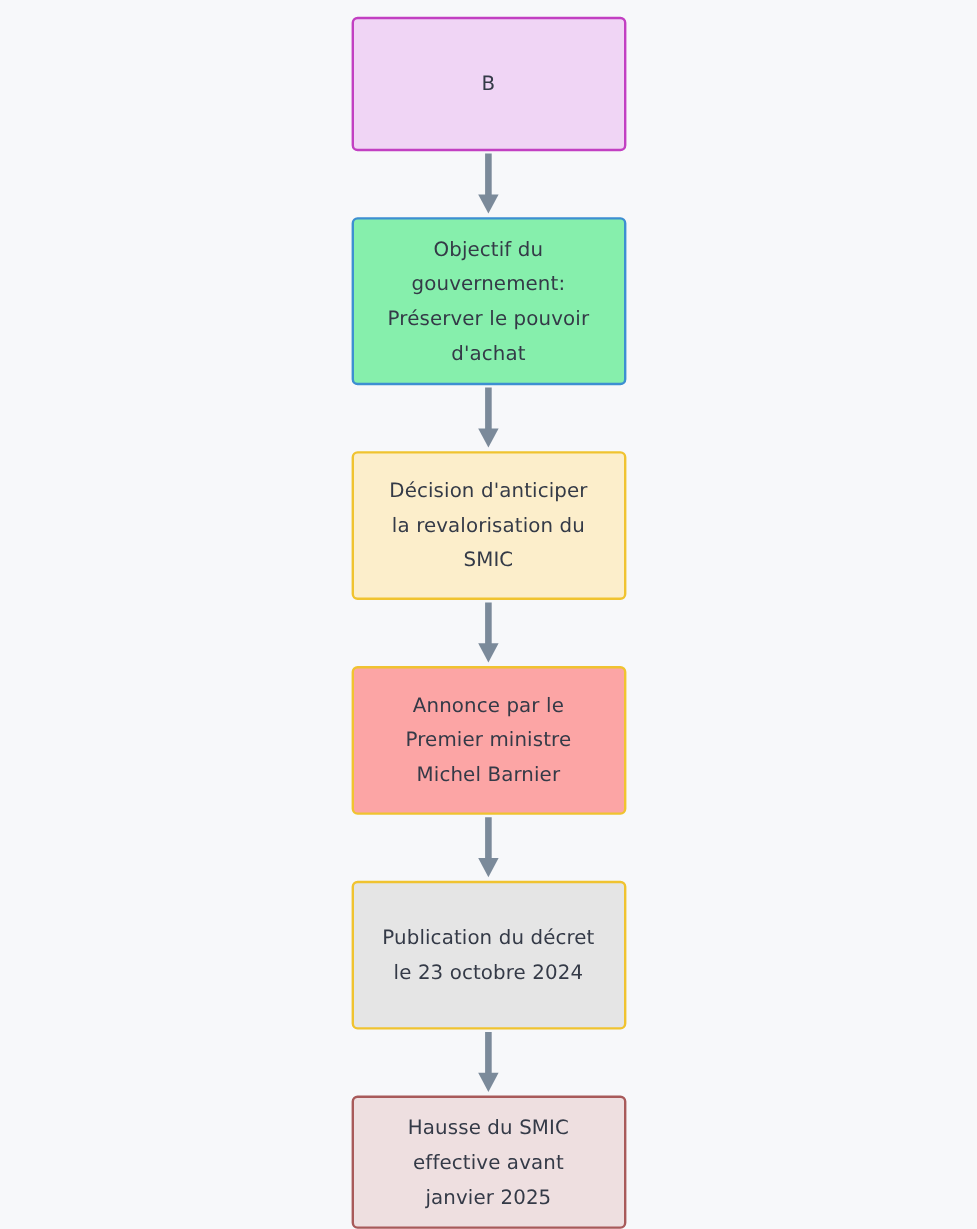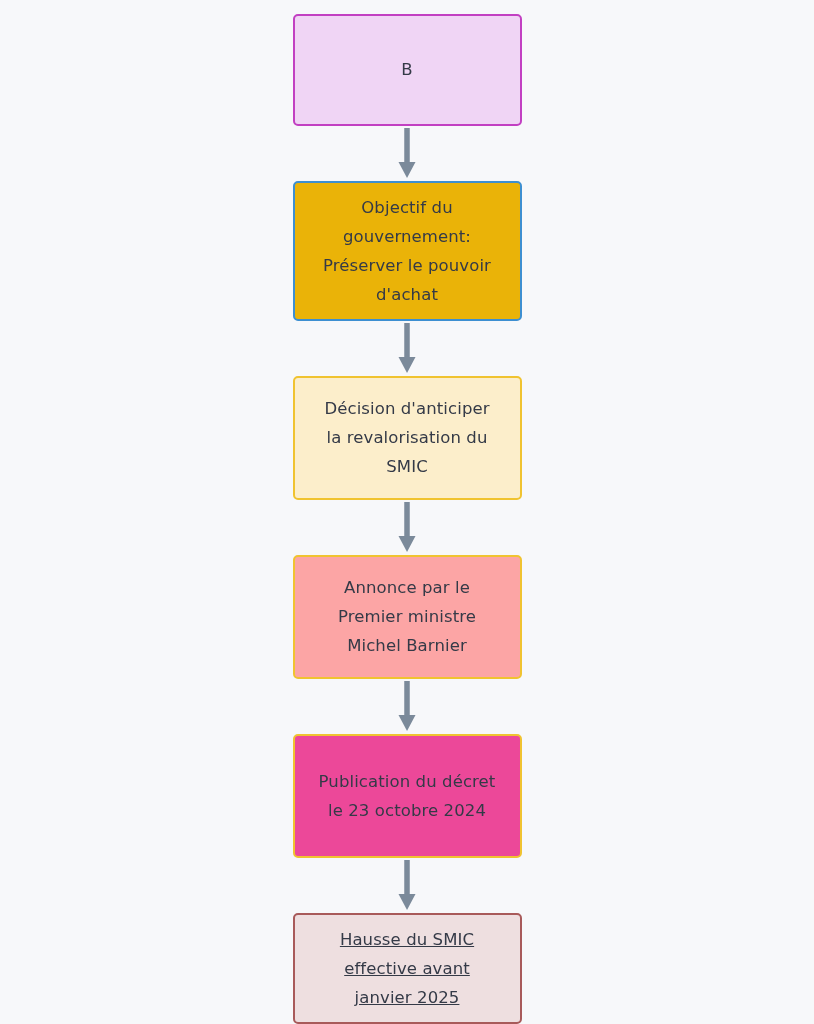--- a/index.html
+++ b/index.html
@@ -54,21 +54,20 @@
   .node-step {
     background: #fceecb;
     border: 2.5px solid #f0c330;
     height: 128px;
   }
 
   .node-end {
     background: #eedfe0;
     border: 2.5px solid #a85a5a;
     height: 115px;
-    text-decoration: underline;
   }
 
   .connector {
     width: 40px;
     height: 55px;
     display: block;
     flex: 0 0 auto;
   }
 
   .spacer-top { height: 14px; flex: 0 0 auto; }
@@ -80,21 +79,21 @@
 
   <div class="spacer-top"></div>
 
   <div class="node node-start" style="background: rgb(240, 213, 245); border-color: rgb(194, 64, 194); color: rgb(52, 58, 71);">B</div>
 
   <svg class="connector" viewBox="0 0 40 55">
     <line x1="20" y1="2" x2="20" y2="38" stroke="#7b8a9a" stroke-width="5.5"></line>
     <polygon points="11.5,36 28.5,36 20,52" fill="#7b8a9a"></polygon>
   </svg>
 
-  <div class="node node-goal" style="background: #eab308; border-color: rgb(61, 143, 209); color: rgb(52, 58, 71);">Objectif du
+  <div class="node node-goal" style="background: #86efac; border-color: rgb(61, 143, 209); color: rgb(52, 58, 71);">Objectif du
 gouvernement:
 Préserver le pouvoir
 d'achat</div>
 
   <svg class="connector" viewBox="0 0 40 55">
     <line x1="20" y1="2" x2="20" y2="38" stroke="#7b8a9a" stroke-width="5.5"></line>
     <polygon points="11.5,36 28.5,36 20,52" fill="#7b8a9a"></polygon>
   </svg>
 
   <div class="node node-step" style="background: rgb(252, 238, 203); border-color: rgb(240, 195, 48); color: rgb(52, 58, 71);">Décision d'anticiper
@@ -108,21 +107,21 @@
 
   <div class="node node-step" style="background: #fca5a5; border-color: rgb(240, 195, 48); color: rgb(52, 58, 71);">Annonce par le
 Premier ministre
 Michel Barnier</div>
 
   <svg class="connector" viewBox="0 0 40 55">
     <line x1="20" y1="2" x2="20" y2="38" stroke="#7b8a9a" stroke-width="5.5"></line>
     <polygon points="11.5,36 28.5,36 20,52" fill="#7b8a9a"></polygon>
   </svg>
 
-  <div class="node node-step" style="background: #ec4899; border-color: rgb(240, 195, 48); color: rgb(52, 58, 71);">Publication du décret
+  <div class="node node-step" style="background: #e5e5e5; border-color: rgb(240, 195, 48); color: rgb(52, 58, 71);">Publication du décret
 le 23 octobre 2024</div>
 
   <svg class="connector" viewBox="0 0 40 55">
     <line x1="20" y1="2" x2="20" y2="38" stroke="#7b8a9a" stroke-width="5.5"></line>
     <polygon points="11.5,36 28.5,36 20,52" fill="#7b8a9a"></polygon>
   </svg>
 
   <div class="node node-end" style="background: rgb(238, 223, 224); border-color: rgb(168, 90, 90); color: rgb(52, 58, 71);">Hausse du SMIC
 effective avant
 janvier 2025</div>

